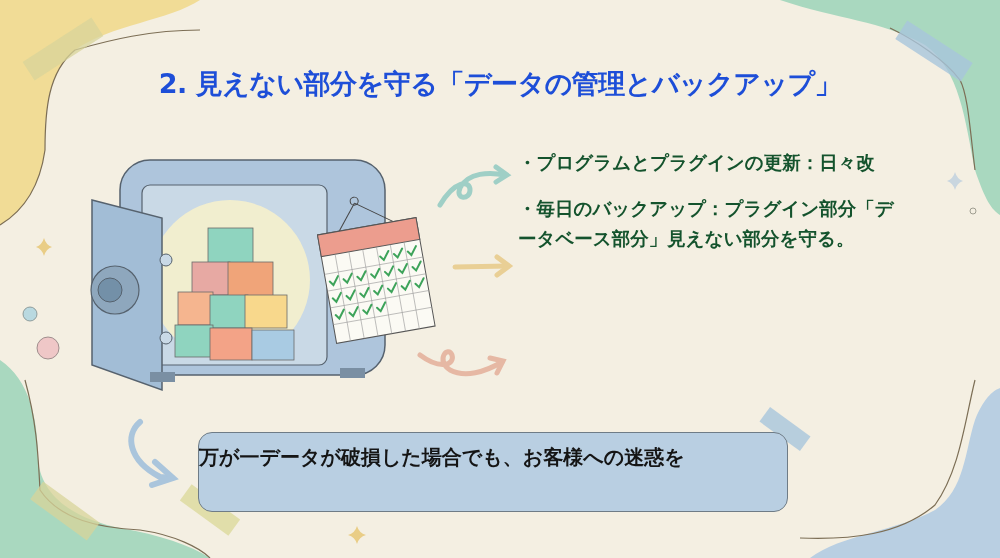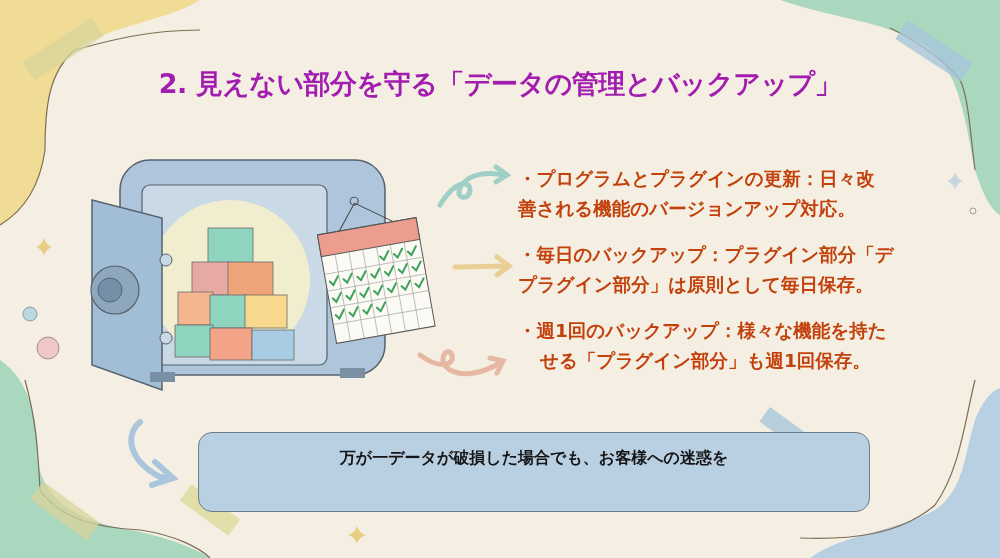--- a/index.html
+++ b/index.html
@@ -4,34 +4,34 @@
 <style>
   html, body { margin: 0; padding: 0; }
   body {
     width: 1000px; height: 558px; overflow: hidden; position: relative;
     background: #f4efe2;
     font-family: "DejaVu Sans", "Liberation Sans", sans-serif;
   }
   .bg-svg { position: absolute; left: 0; top: 0; width: 1000px; height: 558px; }
   .title {
     position: absolute; left: 0; right: 0; top: 66px; text-align: center;
-    font-size: 27px; font-weight: bold; color: #a21caf; letter-spacing: -0.5px;
+    font-size: 27px; font-weight: bold; color: #1d4ed8; letter-spacing: -0.5px;
   }
   .illustration { position: absolute; left: 80px; top: 140px; width: 380px; height: 260px; }
   .bullets {
-    position: absolute; left: 518px; top: 164px; width: 420px;
-    font-size: 18.5px; font-weight: bold; color: #c2410c; line-height: 30px;
+    position: absolute; left: 518px; top: 148px; width: 420px;
+    font-size: 18.5px; font-weight: bold; color: #14532d; line-height: 30px;
   }
   .bullet { margin-bottom: 16px; }
   .bullet .l2 { display: block; }
   .bullet.b3 .l2 { padding-left: 22px; }
   .callout {
-    position: absolute; left: 198px; top: 432px; width: 672px; height: 80px;
+    position: absolute; left: 198px; top: 432px; width: 590px; height: 80px;
     background: #b9cfe2; border: 1.5px solid #6f7c86; border-radius: 14px;
-    text-align: center; font-size: 16px; font-weight: bold; color: #151515;
+    font-size: 20px; font-weight: bold; color: #151515;
     line-height: 29px; padding-top: 10px; box-sizing: border-box;
   }
   .callout span { display: block; }
 </style>
 </head>
 <body>
 
 <svg class="bg-svg" viewBox="0 0 1000 558" xmlns="http://www.w3.org/2000/svg">
 
   <path d="M0,0 L200,0 C170,20 110,25 75,50 C48,72 45,110 45,150 C40,185 25,210 0,225 Z" fill="#f1dc96"></path>
@@ -136,27 +136,22 @@
         <path d="M266,167 l3,4 l6,-8"></path>
         <path d="M280,167 l3,4 l6,-8"></path>
         <path d="M294,167 l3,4 l6,-8"></path>
     </g>
   </g>
 </svg>
 
 <div class="bullets">
   <div class="bullet b1">
     <span class="l1">・プログラムとプラグインの更新：日々改</span>
-    <span class="l2">善される機能のバージョンアップ対応。</span>
   </div>
   <div class="bullet b2">
     <span class="l1">・毎日のバックアップ：プラグイン部分「デ</span>
-    <span class="l2">プラグイン部分」は原則として毎日保存。</span>
-  </div>
-  <div class="bullet b3">
-    <span class="l1">・週1回のバックアップ：様々な機能を持た</span>
-    <span class="l2">せる「プラグイン部分」も週1回保存。</span>
+    <span class="l2">ータベース部分」見えない部分を守る。</span>
   </div>
 </div>
 
 <div class="callout">
   <span>万が一データが破損した場合でも、お客様への迷惑を</span>
 </div>
 
 </body></html>

